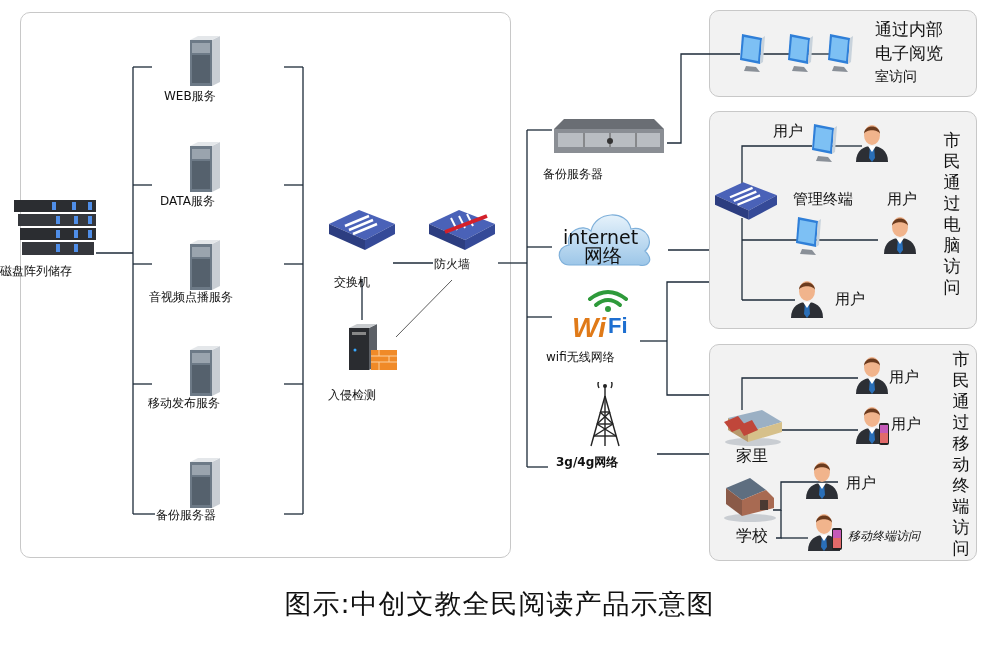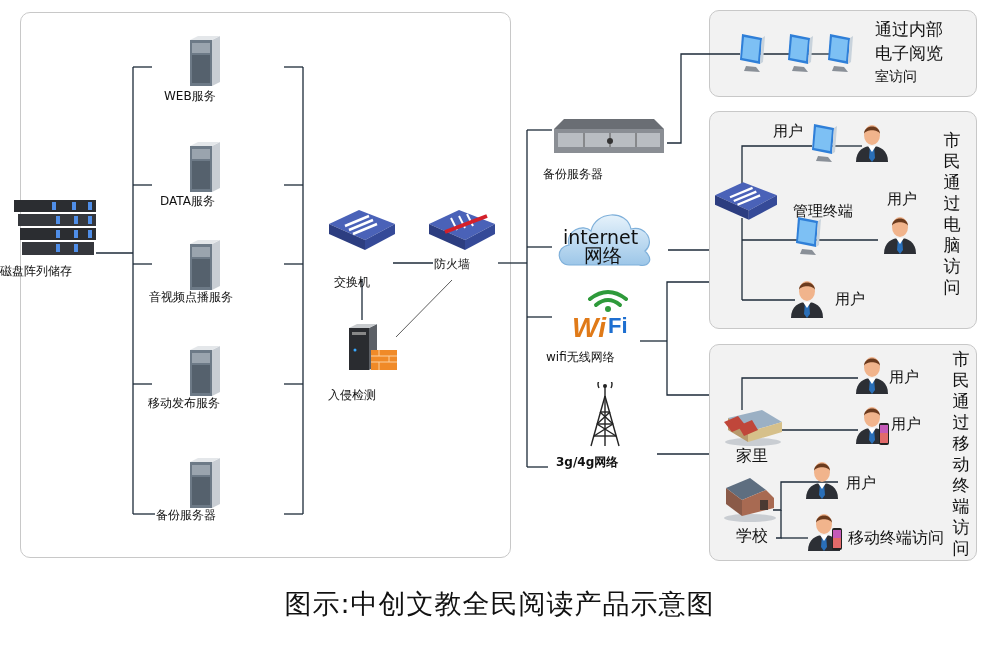--- a/index.html
+++ b/index.html
@@ -3,21 +3,21 @@
 <meta charset="utf-8">
 <style>
   html, body { margin:0; padding:0; }
   body { width:999px; height:652px; background:#ffffff; position:relative; overflow:hidden;
          font-family:"DejaVu Sans","Liberation Sans",sans-serif; color:#111; }
   .panel { position:absolute; border:1px solid #c8c8c8; border-radius:10px; }
   .panel-left { left:20px; top:12px; width:489px; height:544px; background:#fff; }
   .panel-right { background:#f2f2f2; }
   .lbl { position:absolute; font-size:12px; white-space:nowrap; line-height:1; }
   .lbl-sm { position:absolute; font-size:15px; white-space:nowrap; line-height:1; }
-  .lbl-xs { position:absolute; font-size:16px; white-space:nowrap; line-height:1; }
+  .lbl-xs { position:absolute; font-size:12px; white-space:nowrap; line-height:1;font-style:italic; }
   .vtext { position:absolute; font-size:17px; line-height:21px; width:20px; text-align:center; word-break:break-all; }
   .caption { position:absolute; left:0; width:999px; top:586px; text-align:center; font-size:27px; letter-spacing:1px; }
   svg.lines { position:absolute; left:0; top:0; }
   .icon { position:absolute; }
 </style>
 </head>
 <body>
 
 <div class="panel panel-left"></div>
 <div class="panel panel-right" style="left:709px;top:10px;width:266px;height:85px;"></div>
@@ -310,21 +310,21 @@
       <polygon points="8,34 18,35 22,40 6,39" fill="#8a9098"></polygon>
     </svg></div>
 <div class="icon" style="left:854px;top:122px;"><svg width="36" height="40" viewBox="0 0 36 40">
       <path d="M2,40 C2,28 10,24 18,24 C26,24 34,28 34,40 Z" fill="#2c2f35"></path>
       <polygon points="16,24 20,24 21,36 18,40 15,36" fill="#2a6fb8"></polygon>
       <polygon points="14,24 22,24 18,30" fill="#fff"></polygon>
       <ellipse cx="18" cy="13" rx="8" ry="10" fill="#f1b48c"></ellipse>
       <path d="M10,12 C10,2 26,2 26,12 C24,7 12,7 10,12 Z" fill="#6b3b1e"></path>
     </svg></div>
 
-<div class="lbl-sm" style="left:793px;top:204px;">管理终端</div>
+<div class="lbl-sm" style="left:793px;top:192px;">管理终端</div>
 <div class="lbl-sm" style="left:887px;top:192px;">用户</div>
 <div class="icon" style="left:794px;top:215px;"><svg width="30" height="42" viewBox="0 0 30 42">
       <polygon points="4,2 24,6 22,32 2,28" fill="#2f7fd8"></polygon>
       <polygon points="6,5 22,8 20,29 4,26" fill="#7dc0f4"></polygon>
       <polygon points="24,6 27,4 25,30 22,32" fill="#c9d3dc"></polygon>
       <polygon points="8,34 18,35 22,40 6,39" fill="#8a9098"></polygon>
     </svg></div>
 <div class="icon" style="left:882px;top:214px;"><svg width="36" height="40" viewBox="0 0 36 40">
       <path d="M2,40 C2,28 10,24 18,24 C26,24 34,28 34,40 Z" fill="#2c2f35"></path>
       <polygon points="16,24 20,24 21,36 18,40 15,36" fill="#2a6fb8"></polygon>

